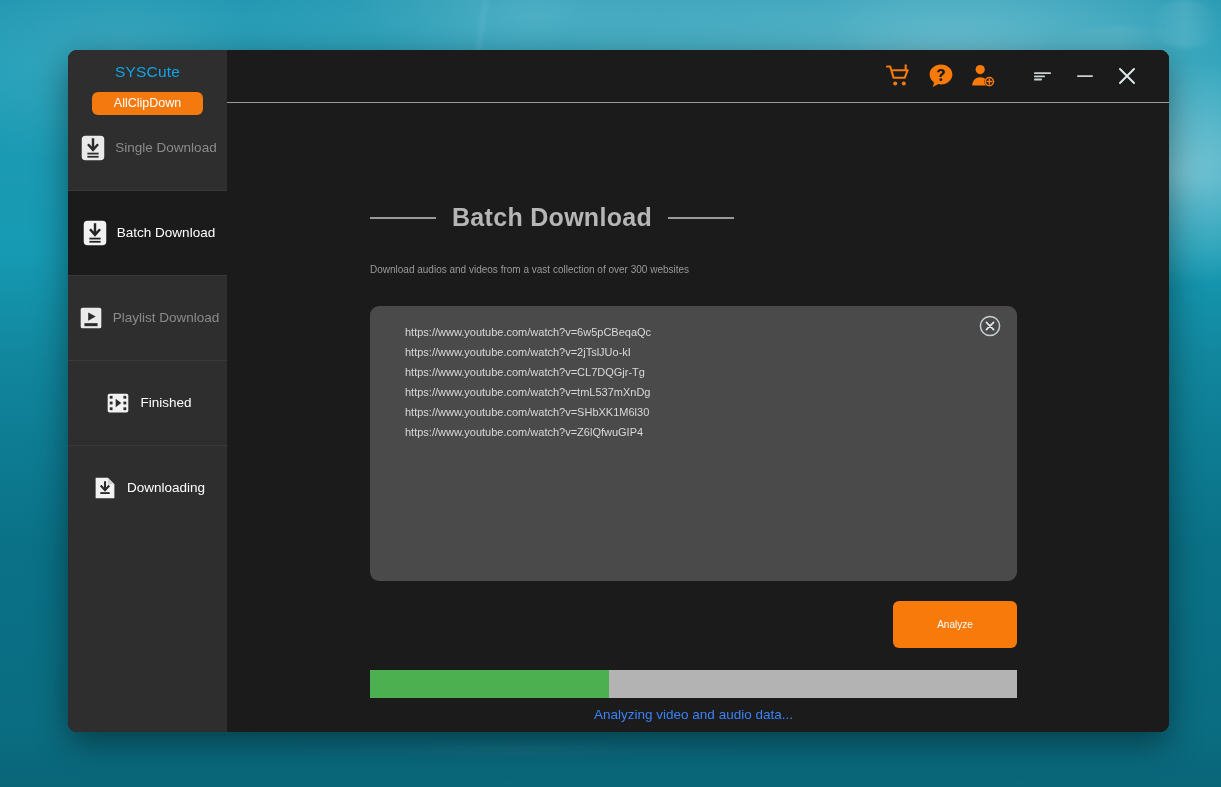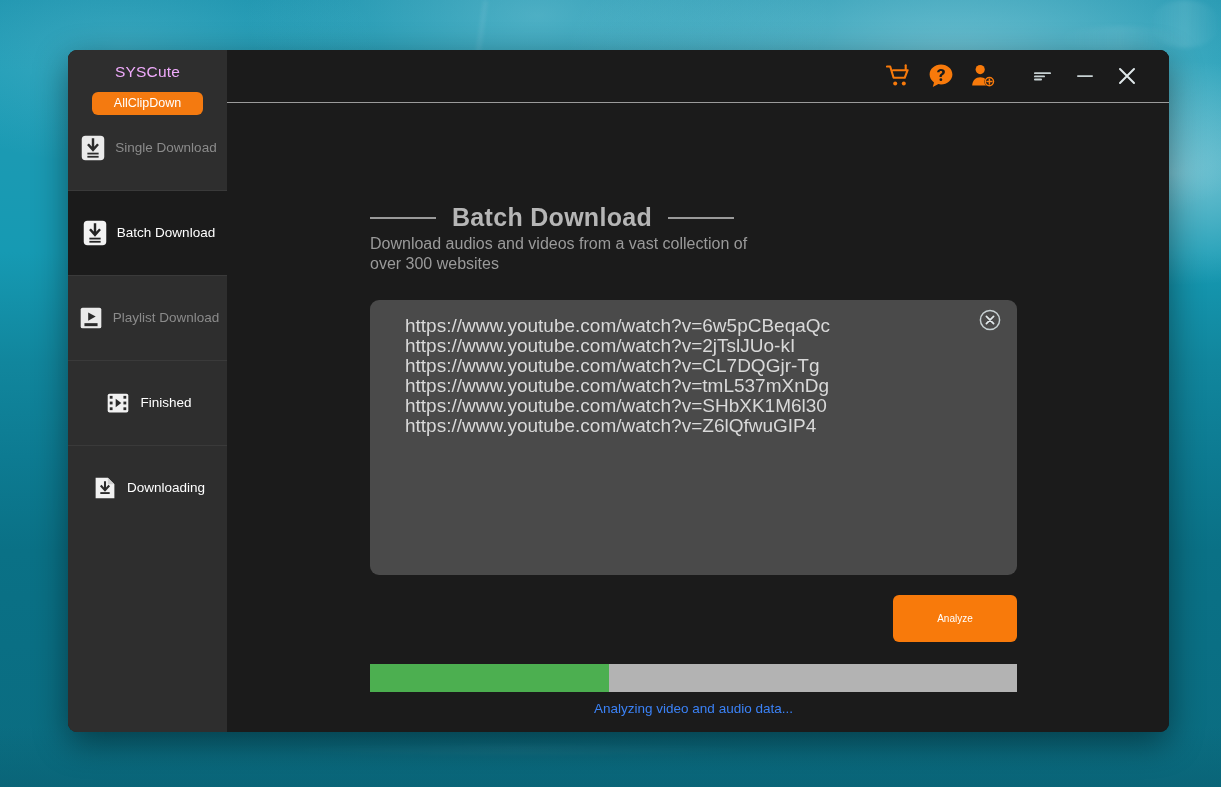--- a/index.html
+++ b/index.html
@@ -59,21 +59,21 @@
     position:relative;
   }
   .brand {
     height:55px;
     display:flex; align-items:flex-start; justify-content:center;
     padding-top:13px;
     position:relative;
     background:#2e2e2e;
   }
   .brand-name {
-    color:#f0abfc; font-size:15.5px; letter-spacing:.2px;
+    color:#0ea5e9; font-size:15.5px; letter-spacing:.2px;
   }
   .brand-badge-row {
     position:absolute; left:0; top:40px; width:159px; height:26px;
     display:flex; align-items:center; justify-content:center;
     z-index:4;
   }
   .brand-badge {
     background:#f47a10;
     color:#ffffff;
     font-size:12.5px;
@@ -161,38 +161,38 @@
     display:flex; align-items:center; gap:16px;
     margin-top:101px;
   }
   .title-rule { height:2px; background:#9a9a9a; }
   .title-rule.left  { width:66px; }
   .title-rule.right { width:66px; }
   .page-title {
     font-size:25px; color:#b6b6b6; letter-spacing:.3px; white-space:nowrap;
   }
   .page-sub {
-    margin-top:2px;
-    font-size:16px; color:#9a9a9a; line-height:20px;
+    margin-top:28px;
+    font-size:10px; color:#9a9a9a; line-height:20px;
     max-width:378px;
   }
 
   .url-box {
     margin-top:26px;
     width:647px; height:275px;
     background:#4a4a4a;
     border-radius:9px;
     position:relative;
     padding:16px 40px 16px 35px;
     overflow:hidden;
     cursor:text;
   }
   .url-list { list-style:none; }
   .url-list li {
-    font-size:19px; color:#d9d9d9; line-height:20px;
+    font-size:11px; color:#d9d9d9; line-height:20px;
     white-space:nowrap;
   }
   .clear-btn {
     position:absolute; right:13px; top:7px;
     width:26px; height:26px;
     cursor:pointer; background:none; border:none;
   }
   .clear-btn svg { display:block; }
 
   .analyze-row {

